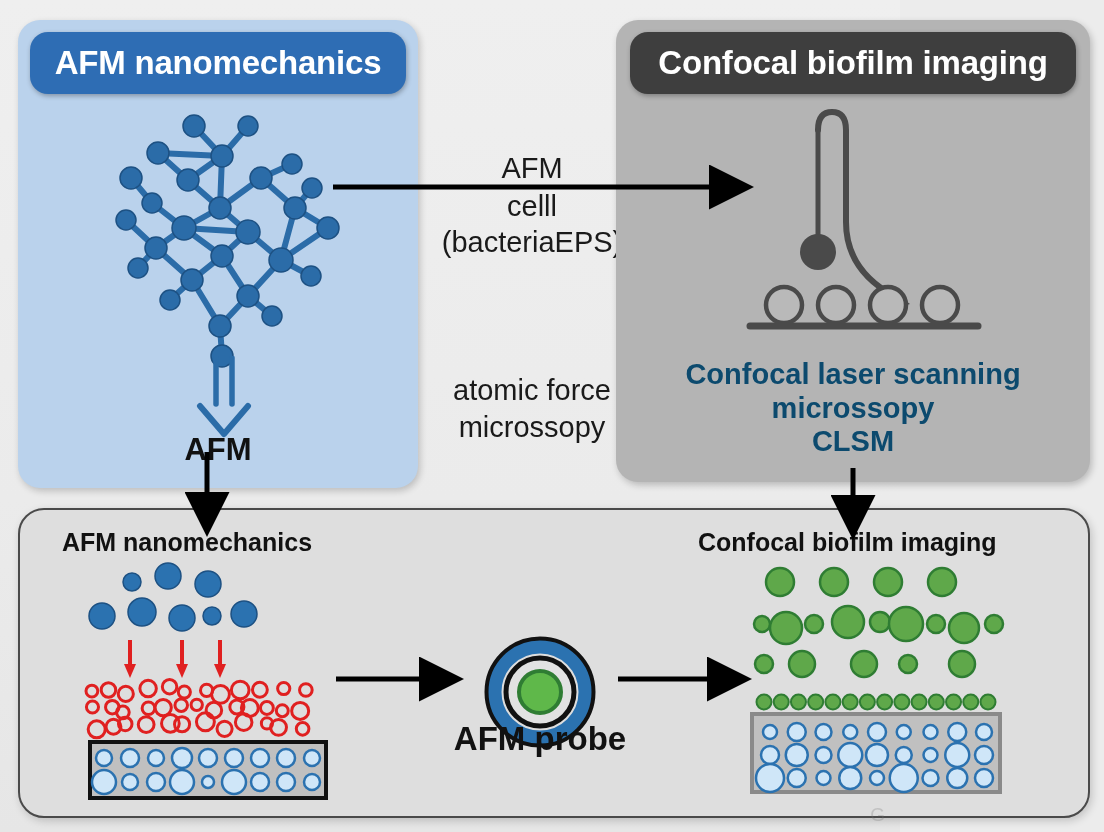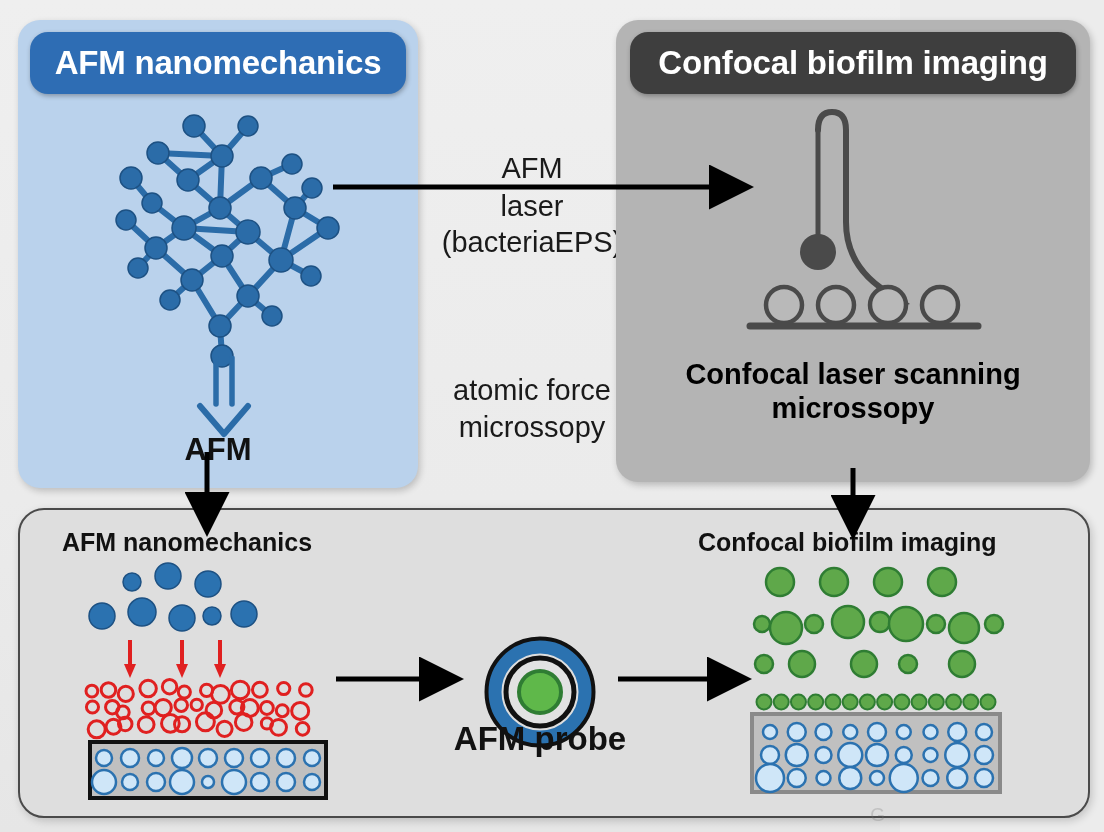--- a/index.html
+++ b/index.html
@@ -83,21 +83,21 @@
   #ct-eps   { top: 226px; }
   #ct-micro { top: 328px; line-height: 1.28; margin-top: 44px; }
 
   
   #arrow-layer { position: absolute; left: 0; top: 0; width: 1104px; height: 832px; pointer-events: none; }
 
   
   #clsm-graphic { position: absolute; left: 110px; top: 80px; width: 270px; height: 250px; }
   #clsm-caption {
     position: absolute; left: 8px; top: 338px; width: 458px;
-    text-align: center; color: #000000; font-weight: bold;
+    text-align: center; color: #0c4a6e; font-weight: bold;
     font-size: 29px; line-height: 1.16;
   }
 
   
   .bp-heading {
     position: absolute; font-weight: bold; font-size: 25px; color: #111;
     white-space: nowrap;
   }
   #bp-left-heading  { left: 42px; top: 18px; }
   #bp-right-heading { left: 678px; top: 18px; }
@@ -195,21 +195,21 @@
     <svg id="blue-arrow" viewBox="0 0 72 90">
       <line x1="28" y1="2" x2="28" y2="48" stroke="#2b6ca8" stroke-width="5.5" stroke-linecap="round"></line>
       <line x1="44" y1="2" x2="44" y2="48" stroke="#2b6ca8" stroke-width="5.5" stroke-linecap="round"></line>
       <polyline points="12,50 36,78 60,50" fill="none" stroke="#2b6ca8" stroke-width="6" stroke-linecap="round" stroke-linejoin="round"></polyline>
     </svg>
 
     <div id="afm-label">AFM</div>
   </div>
 
   <div class="center-text" id="ct-afm">AFM</div>
-  <div class="center-text" id="ct-cell">laser</div>
+  <div class="center-text" id="ct-cell">celll</div>
   <div class="center-text" id="ct-eps">(bacteriaEPS)</div>
   <div class="center-text" id="ct-micro">
     <div>atomic force</div>
     <div>microssopy</div>
   </div>
 
   <div class="panel" id="confocal-panel">
 
     <div class="pill" id="confocal-title-pill">Confocal biofilm imaging</div>
 
@@ -228,20 +228,21 @@
         <circle cx="110" cy="205" r="18" fill="#b9b9b9" stroke="#4a4a4a" stroke-width="4.5"></circle>
         <circle cx="162" cy="205" r="18" fill="#b9b9b9" stroke="#4a4a4a" stroke-width="4.5"></circle>
         <circle cx="214" cy="205" r="18" fill="#b9b9b9" stroke="#4a4a4a" stroke-width="4.5"></circle>
       </g>
       <line x1="24" y1="226" x2="252" y2="226" stroke="#4a4a4a" stroke-width="7" stroke-linecap="round"></line>
     </svg>
 
     <div id="clsm-caption">
       <div>Confocal laser scanning</div>
       <div>microssopy</div>
+      <div>CLSM</div>
     </div>
   </div>
 
   <div class="panel" id="bottom-panel">
 
     <div class="bp-heading" id="bp-left-heading">AFM nanomechanics</div>
     <div class="bp-heading" id="bp-right-heading">Confocal biofilm imaging</div>
 
     <svg id="bp-left-graphic" viewBox="0 0 260 240">
         <circle cx="48" cy="20" r="9" fill="#2b72b0" stroke="#1d5183" stroke-width="1.5"></circle>

